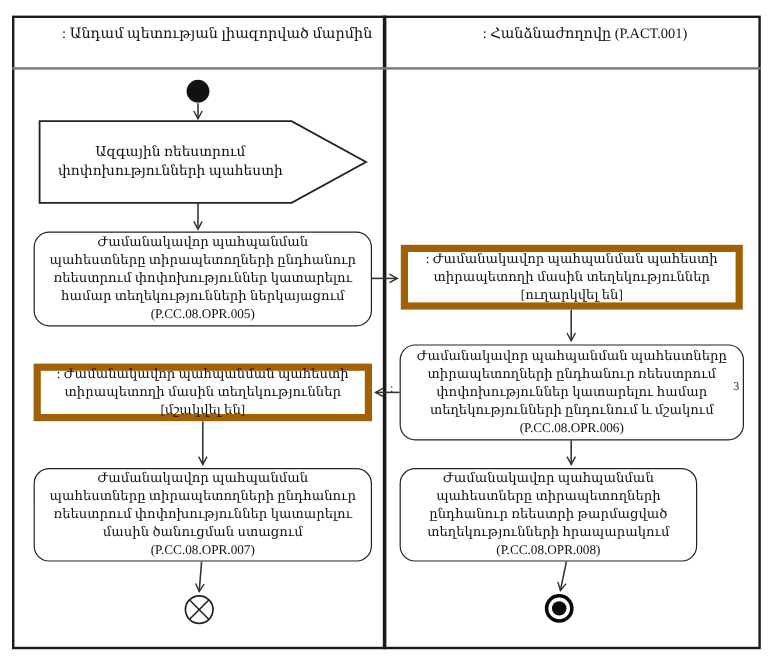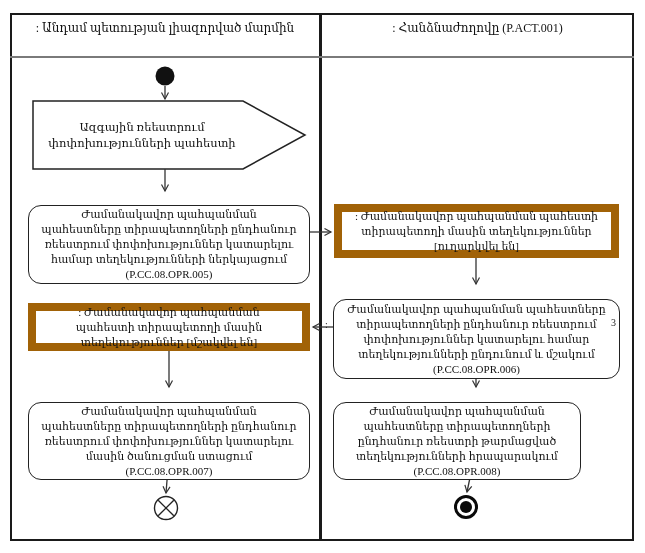--- a/index.html
+++ b/index.html
@@ -39,22 +39,22 @@
   .lane-header {
     position: absolute;
     top: 15px;
     height: 40px;
     font-size: 12px;
     line-height: 15px;
     text-align: center;
     padding-top: 6px;
     box-sizing: border-box;
   }
-  .lane-header.left { left: 12px;  width: 306px; }
-  .lane-header.right { left: 323px; width: 309px; }
+  .lane-header.left { left: 28px;  width: 306px; }
+  .lane-header.right { left: 333px; width: 309px; }
 
   svg.overlay {
     position: absolute;
     left: 0; top: 0;
     pointer-events: none;
   }
 
   .node {
     position: absolute;
     box-sizing: border-box;
@@ -63,24 +63,23 @@
     align-items: center;
     justify-content: center;
     text-align: center;
     font-size: 11px;
     line-height: 15px;
     padding: 2px 12px;
   }
   .node.action {
     border: 1.4px solid #222222;
     border-radius: 13px;
-    margin-top: 12px;
   }
   .node.object {
-    border: 8px solid #a16207;
+    border: 6px solid #a16207;
     border-radius: 0;
   }
   .signal-label {
     position: absolute;
     left: 36px; top: 103px;
     width: 212px; height: 64px;
     display: flex;
     align-items: center;
     justify-content: center;
     text-align: center;

